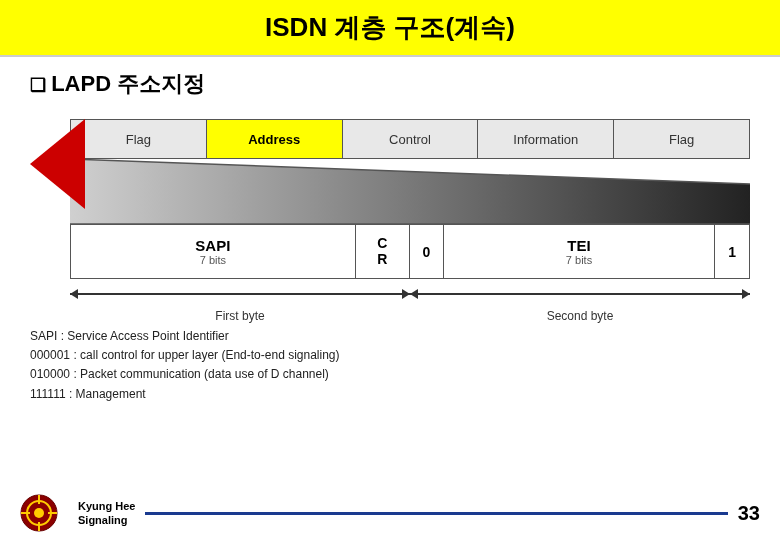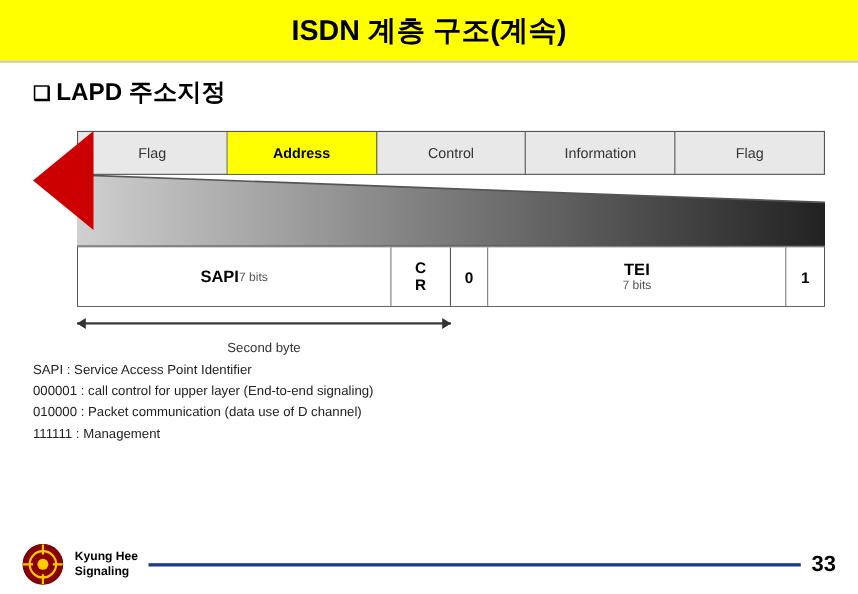--- a/index.html
+++ b/index.html
@@ -105,21 +105,21 @@
       left: 40px;
       right: 0;
       height: 55px;
       border: 1.5px solid #555;
     }
 
     .detail-sapi {
       width: 42%;
       border-right: 1.5px solid #555;
       display: flex;
-      flex-direction: row;
+      flex-direction: column;
       align-items: center;
       justify-content: center;
       background: #fff;
     }
 
     .detail-cr {
       width: 8%;
       border-right: 1.5px solid #555;
       display: flex;
       flex-direction: column;
@@ -197,21 +197,21 @@
       left: 0;
       right: 0;
       display: flex;
       align-items: center;
       padding: 0 20px;
     }
 
     .logo-area {
       display: flex;
       align-items: center;
-      gap: 10px;
+      gap: 20px;
     }
 
     .logo-text {
       font-size: 11px;
       font-weight: bold;
       color: #000;
       line-height: 1.3;
     }
 
     .footer-line {
@@ -282,20 +282,27 @@
       <span class="field-label">TEI</span>
       <span class="field-sublabel">7 bits</span>
     </div>
     <div class="detail-one">
       <span>1</span>
     </div>
   </div>
 
   <div class="byte-row">
 
+    <div style="width:50%;position:relative;height:30px;display:flex;align-items:center;">
+      <div style="width:100%;height:2px;background:#333;position:relative;">
+        <div style="position:absolute;left:0;top:-4px;width:0;height:0;border-top:5px solid transparent;border-bottom:5px solid transparent;border-right:8px solid #333;"></div>
+        <div style="position:absolute;right:0;top:-4px;width:0;height:0;border-top:5px solid transparent;border-bottom:5px solid transparent;border-left:8px solid #333;"></div>
+      </div>
+      <span style="position:absolute;bottom:-14px;left:50%;transform:translateX(-50%);font-size:12px;white-space:nowrap;color:#333;">First byte</span>
+    </div>
 
     <div style="width:50%;position:relative;height:30px;display:flex;align-items:center;">
       <div style="width:100%;height:2px;background:#333;position:relative;">
         <div style="position:absolute;left:0;top:-4px;width:0;height:0;border-top:5px solid transparent;border-bottom:5px solid transparent;border-right:8px solid #333;"></div>
         <div style="position:absolute;right:0;top:-4px;width:0;height:0;border-top:5px solid transparent;border-bottom:5px solid transparent;border-left:8px solid #333;"></div>
       </div>
       <span style="position:absolute;bottom:-14px;left:50%;transform:translateX(-50%);font-size:12px;white-space:nowrap;color:#333;">Second byte</span>
     </div>
   </div>
 

